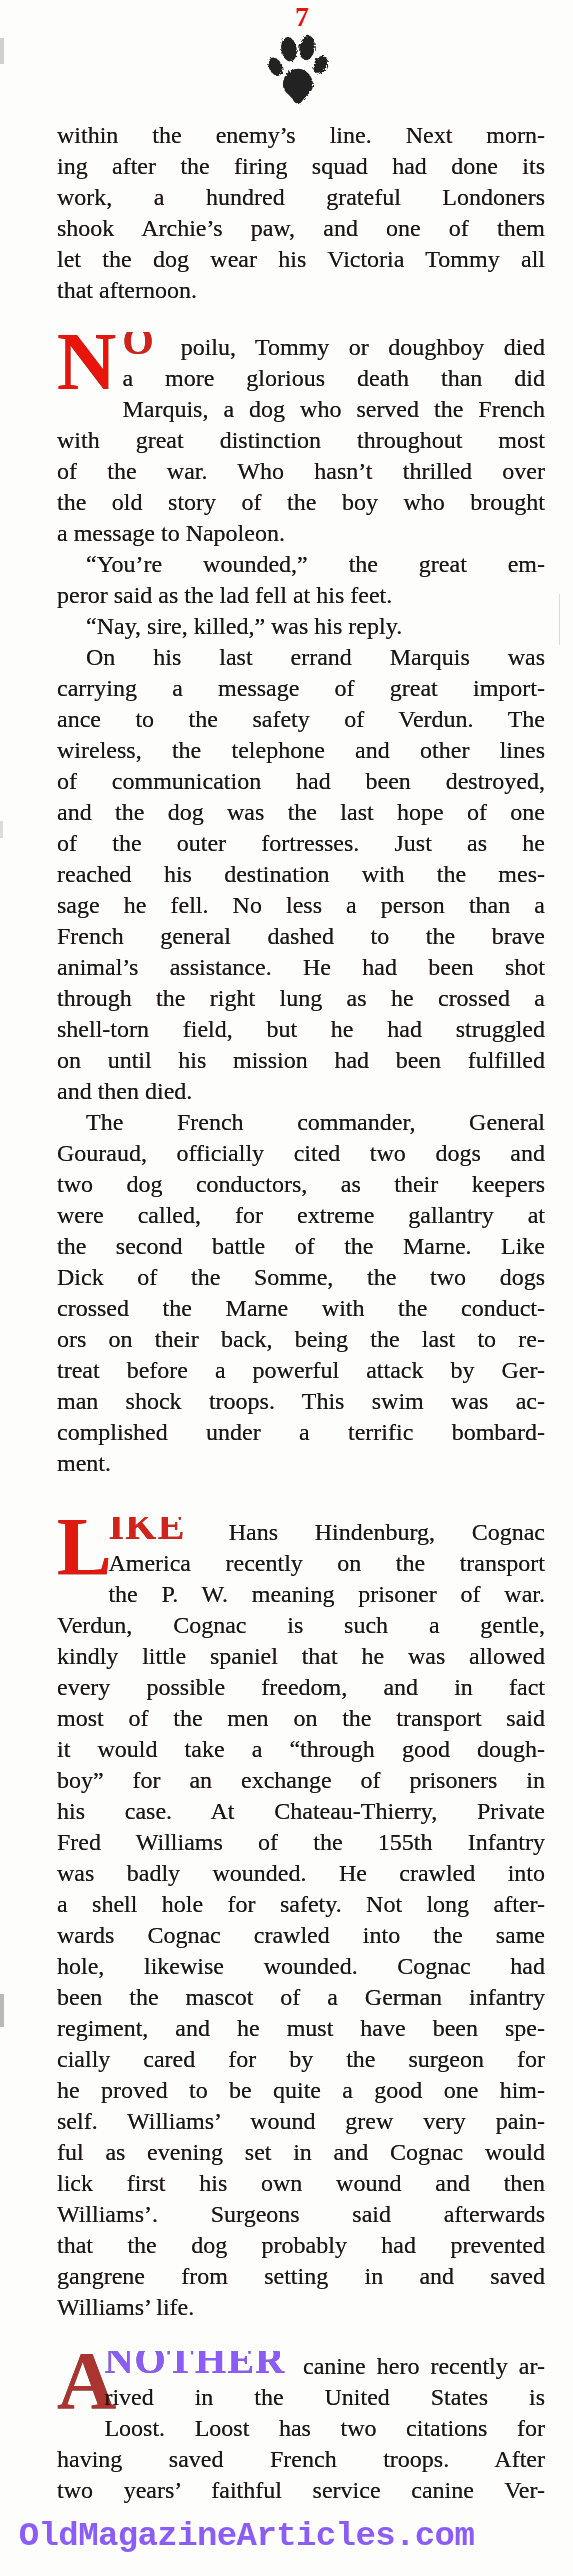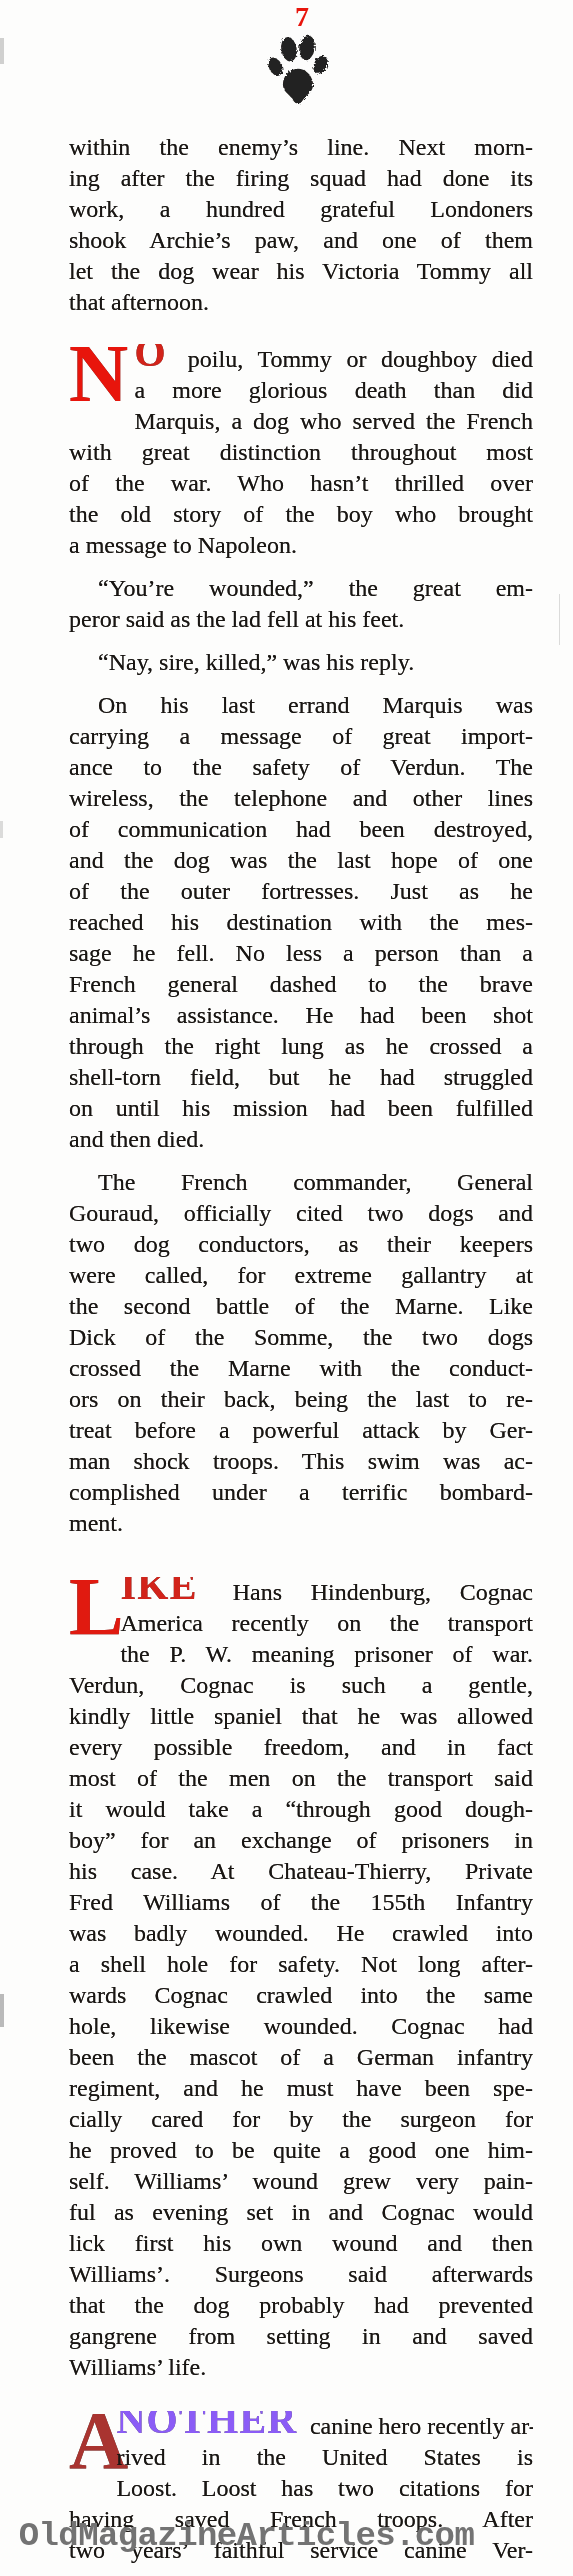--- a/index.html
+++ b/index.html
@@ -16,21 +16,21 @@
     position:absolute;top:1.3px;left:295px;
     font-size:28px;font-weight:bold;color:#e8150c;
     font-family:"Liberation Serif","DejaVu Serif",serif;
   }
   .paw{position:absolute;left:267px;top:34px;width:62px;height:77px;}
   .article{
     position:absolute;left:57px;top:120px;width:488px;
     font-size:24px;line-height:31px;
     text-shadow:0 0 0.4px rgba(25,22,19,0.75);
   }
-  .para{margin:12px;}
+  .para{margin:0;}
   .para:nth-child(2){margin-top:25.5px;}
   .para:nth-child(7){margin-top:38px;}
   .para:nth-child(8){margin-top:28px;}
   .line{
     text-align:justify;text-align-last:justify;
     white-space:nowrap;overflow:hidden;
     height:31px;
   }
   .line.last{text-align-last:left;}
   .indent .line:first-child{padding-left:29px;}
@@ -49,21 +49,21 @@
     font-size:40px;line-height:0;
     letter-spacing:1.3px;margin-right:6.4px;
     vertical-align:0.6px;
   }
   .para:nth-child(8) .dc-rest{color:#8b5cf6;}
   .footer-url{
     position:absolute;left:0;top:2517px;width:493px;
     text-align:center;
     font-family:"Liberation Mono","DejaVu Sans Mono",monospace;
     font-weight:bold;font-size:34px;letter-spacing:-0.6px;
-    color:#737373;
+    color:#8b5cf6;
   }
   .artifact{position:absolute;background:#9a9a9a;}
   i{font-style:italic;}
 </style>
 </head>
 <body>
 
 <div class="page">
 
   <div class="page-number">7</div>

